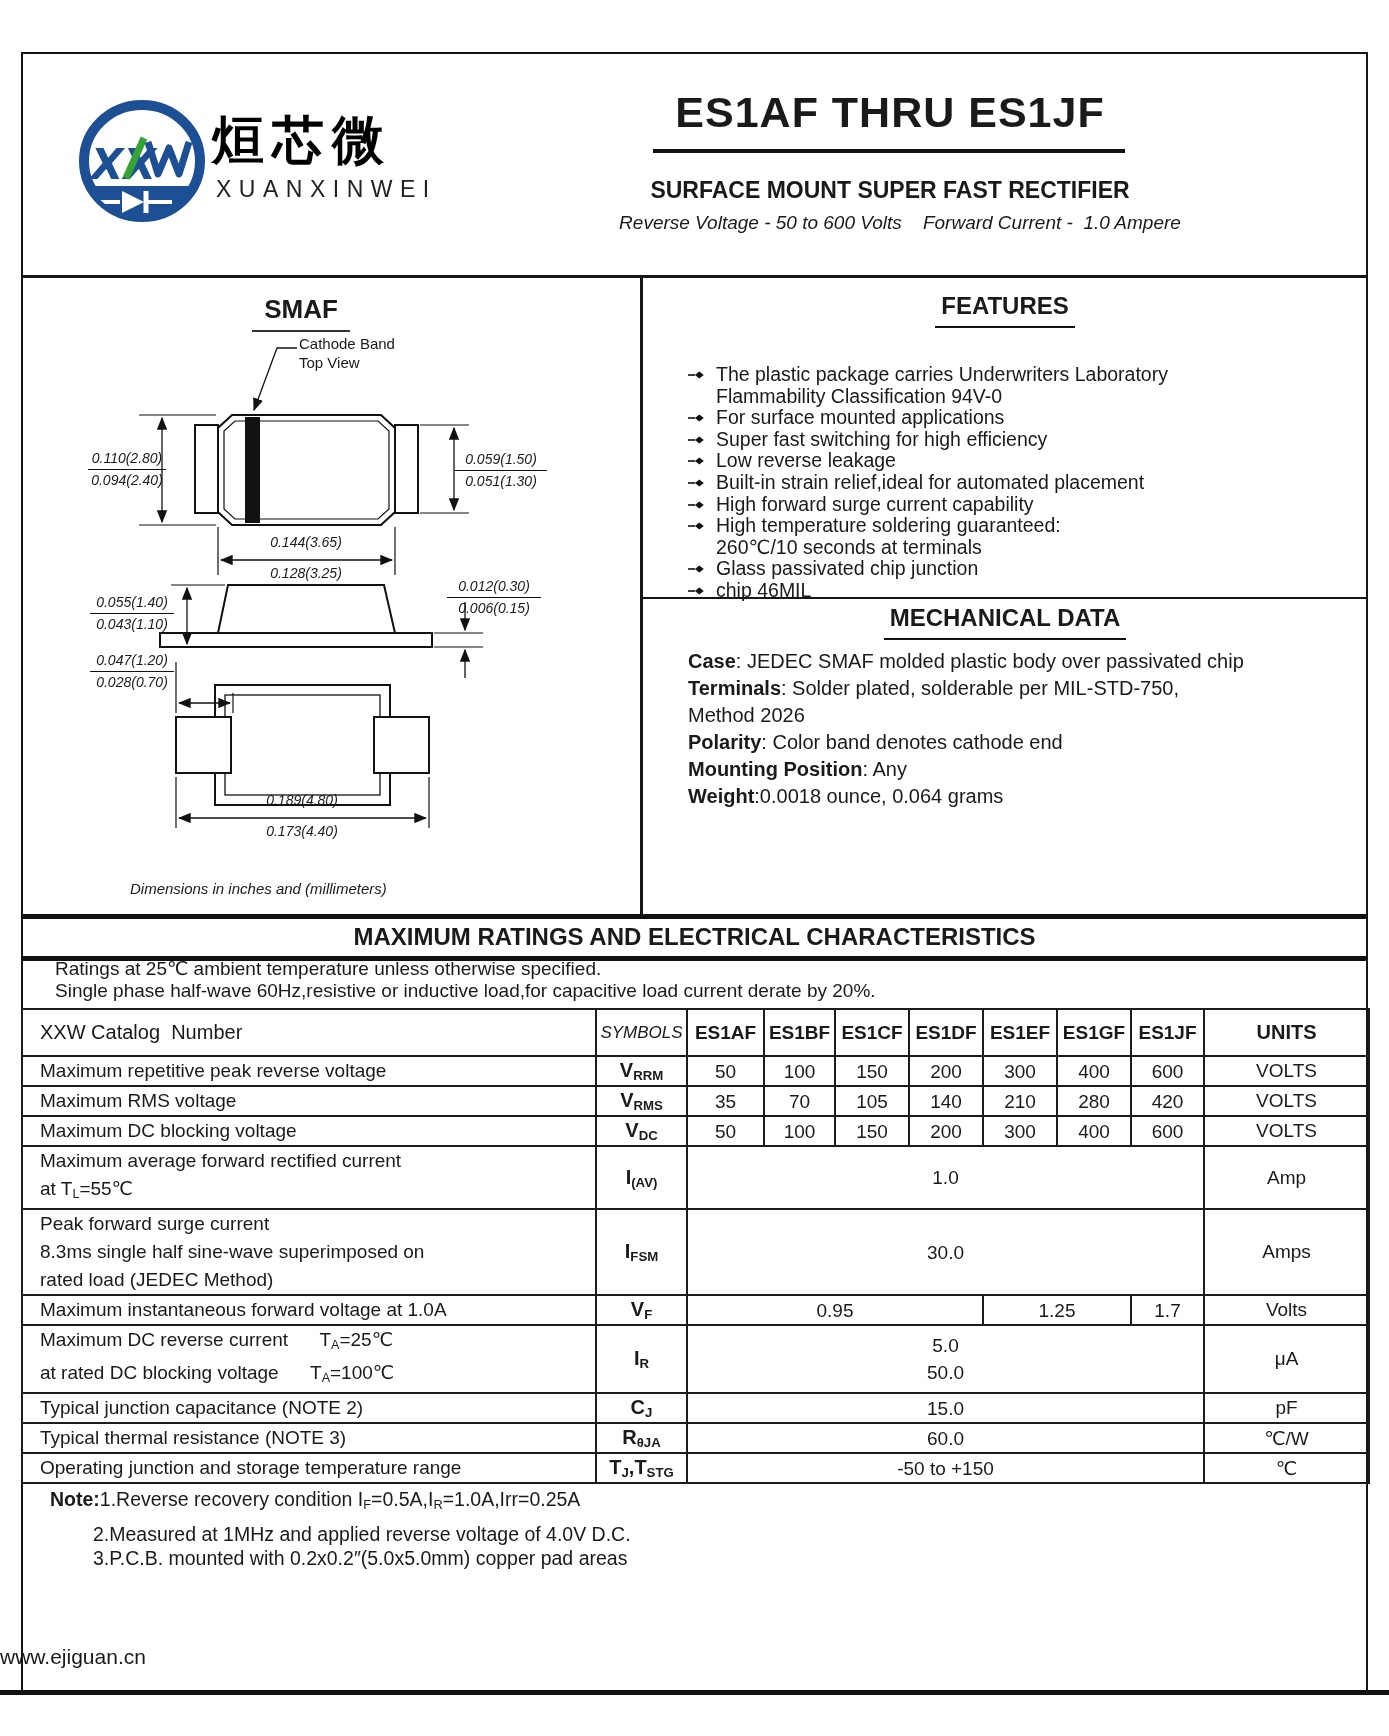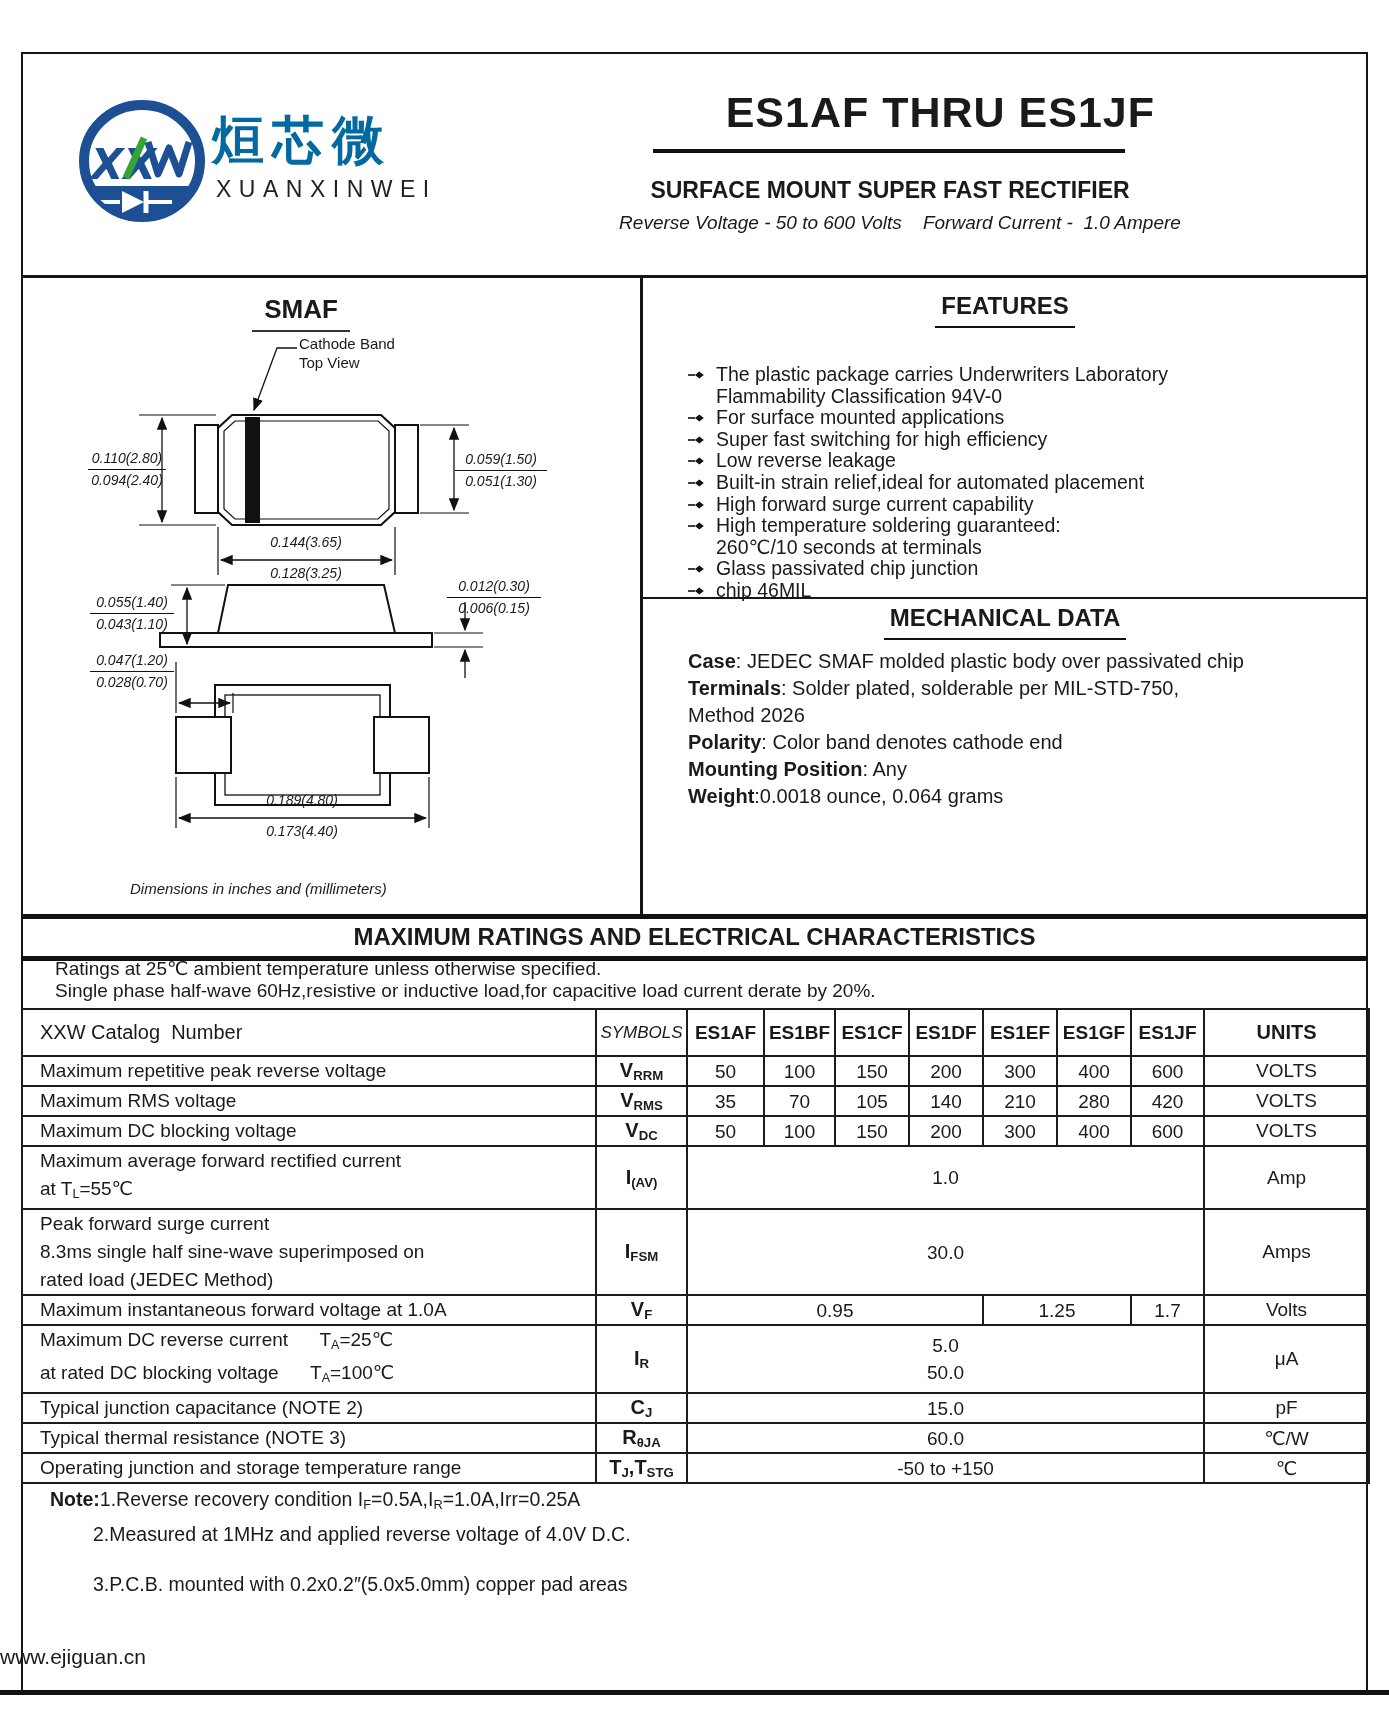--- a/index.html
+++ b/index.html
@@ -6,23 +6,23 @@
   body{font-family:"Liberation Sans","DejaVu Sans",sans-serif;color:#1a1a1a;}
   .page{position:relative;width:1389px;height:1736px;background:#fff;overflow:hidden;}
   .abs{position:absolute;}
   .pre{white-space:pre-wrap;}
   
   .border-box{left:21px;top:52px;width:1343px;height:1638px;border:2.5px solid #161616;}
   .header-divider{left:21px;top:275px;width:1347px;height:3px;background:#161616;}
   .col-divider{left:640px;top:277px;width:2.5px;height:640px;background:#161616;}
   
   .logo-mark{left:78px;top:98px;}
-  .logo-cn{left:212px;top:106px;font-size:52px;font-weight:bold;letter-spacing:8px;color:#0369a1;}
+  .logo-cn{left:212px;top:106px;font-size:52px;font-weight:bold;letter-spacing:8px;color:#000000;}
   .logo-en{left:216px;top:176px;font-size:23px;letter-spacing:7.5px;color:#222;}
-  .doc-title{left:625px;top:88px;width:530px;text-align:right;font-size:43px;font-weight:bold;letter-spacing:1px;}
+  .doc-title{left:625px;top:88px;width:530px;text-align:center;font-size:43px;font-weight:bold;letter-spacing:1px;}
   .title-rule{left:653px;top:149px;width:472px;height:4px;background:#111;}
   .doc-subtitle{left:625px;top:177px;width:530px;text-align:center;font-size:23px;font-weight:bold;}
   .doc-tagline{left:600px;top:212px;width:600px;text-align:center;font-size:19px;font-style:italic;}
   
   .smaf-title{left:171px;top:294px;width:260px;text-align:center;font-size:26px;font-weight:bold;}
   .smaf-title span{display:inline-block;border-bottom:2.5px solid #333;padding:0 12px 5px;}
   .pkg-svg{left:21px;top:330px;}
   .callout{left:299px;top:334px;font-size:15px;line-height:19px;}
   .dimfrac{position:absolute;font-size:14px;font-style:italic;text-align:center;line-height:17px;}
   .dimfrac .top{display:block;border-bottom:1.5px solid #111;padding:0 2px 2px;}
@@ -56,21 +56,21 @@
   .param .pline{line-height:28px;}
   .sym{font-size:20px;font-weight:bold;text-align:center;}
   .val{font-size:19px;text-align:center;}
   .val div{line-height:27px;}
   .unit{font-size:19px;text-align:center;}
   .sb{font-size:0.66em;vertical-align:-3px;font-weight:inherit;}
   
   .notes{left:50px;top:1488px;font-size:19.5px;}
   .note-line{line-height:22px;}
   .note-line.first{margin-bottom:7px;}
-  .note-line.n2{padding-left:43px;margin-bottom:28px;}
+  .note-line.n2{padding-left:43px;margin-bottom:2px;}
   .note-line.n3{padding-left:43px;}
   .note-label{font-weight:bold;}
   .site-footer{left:0;top:1645px;width:1389px;font-size:21px;}
   .bottom-bar{left:0;top:1690px;width:1389px;height:5px;background:#111;}
 </style>
 </head>
 <body>
 
 <div class="page">
 

